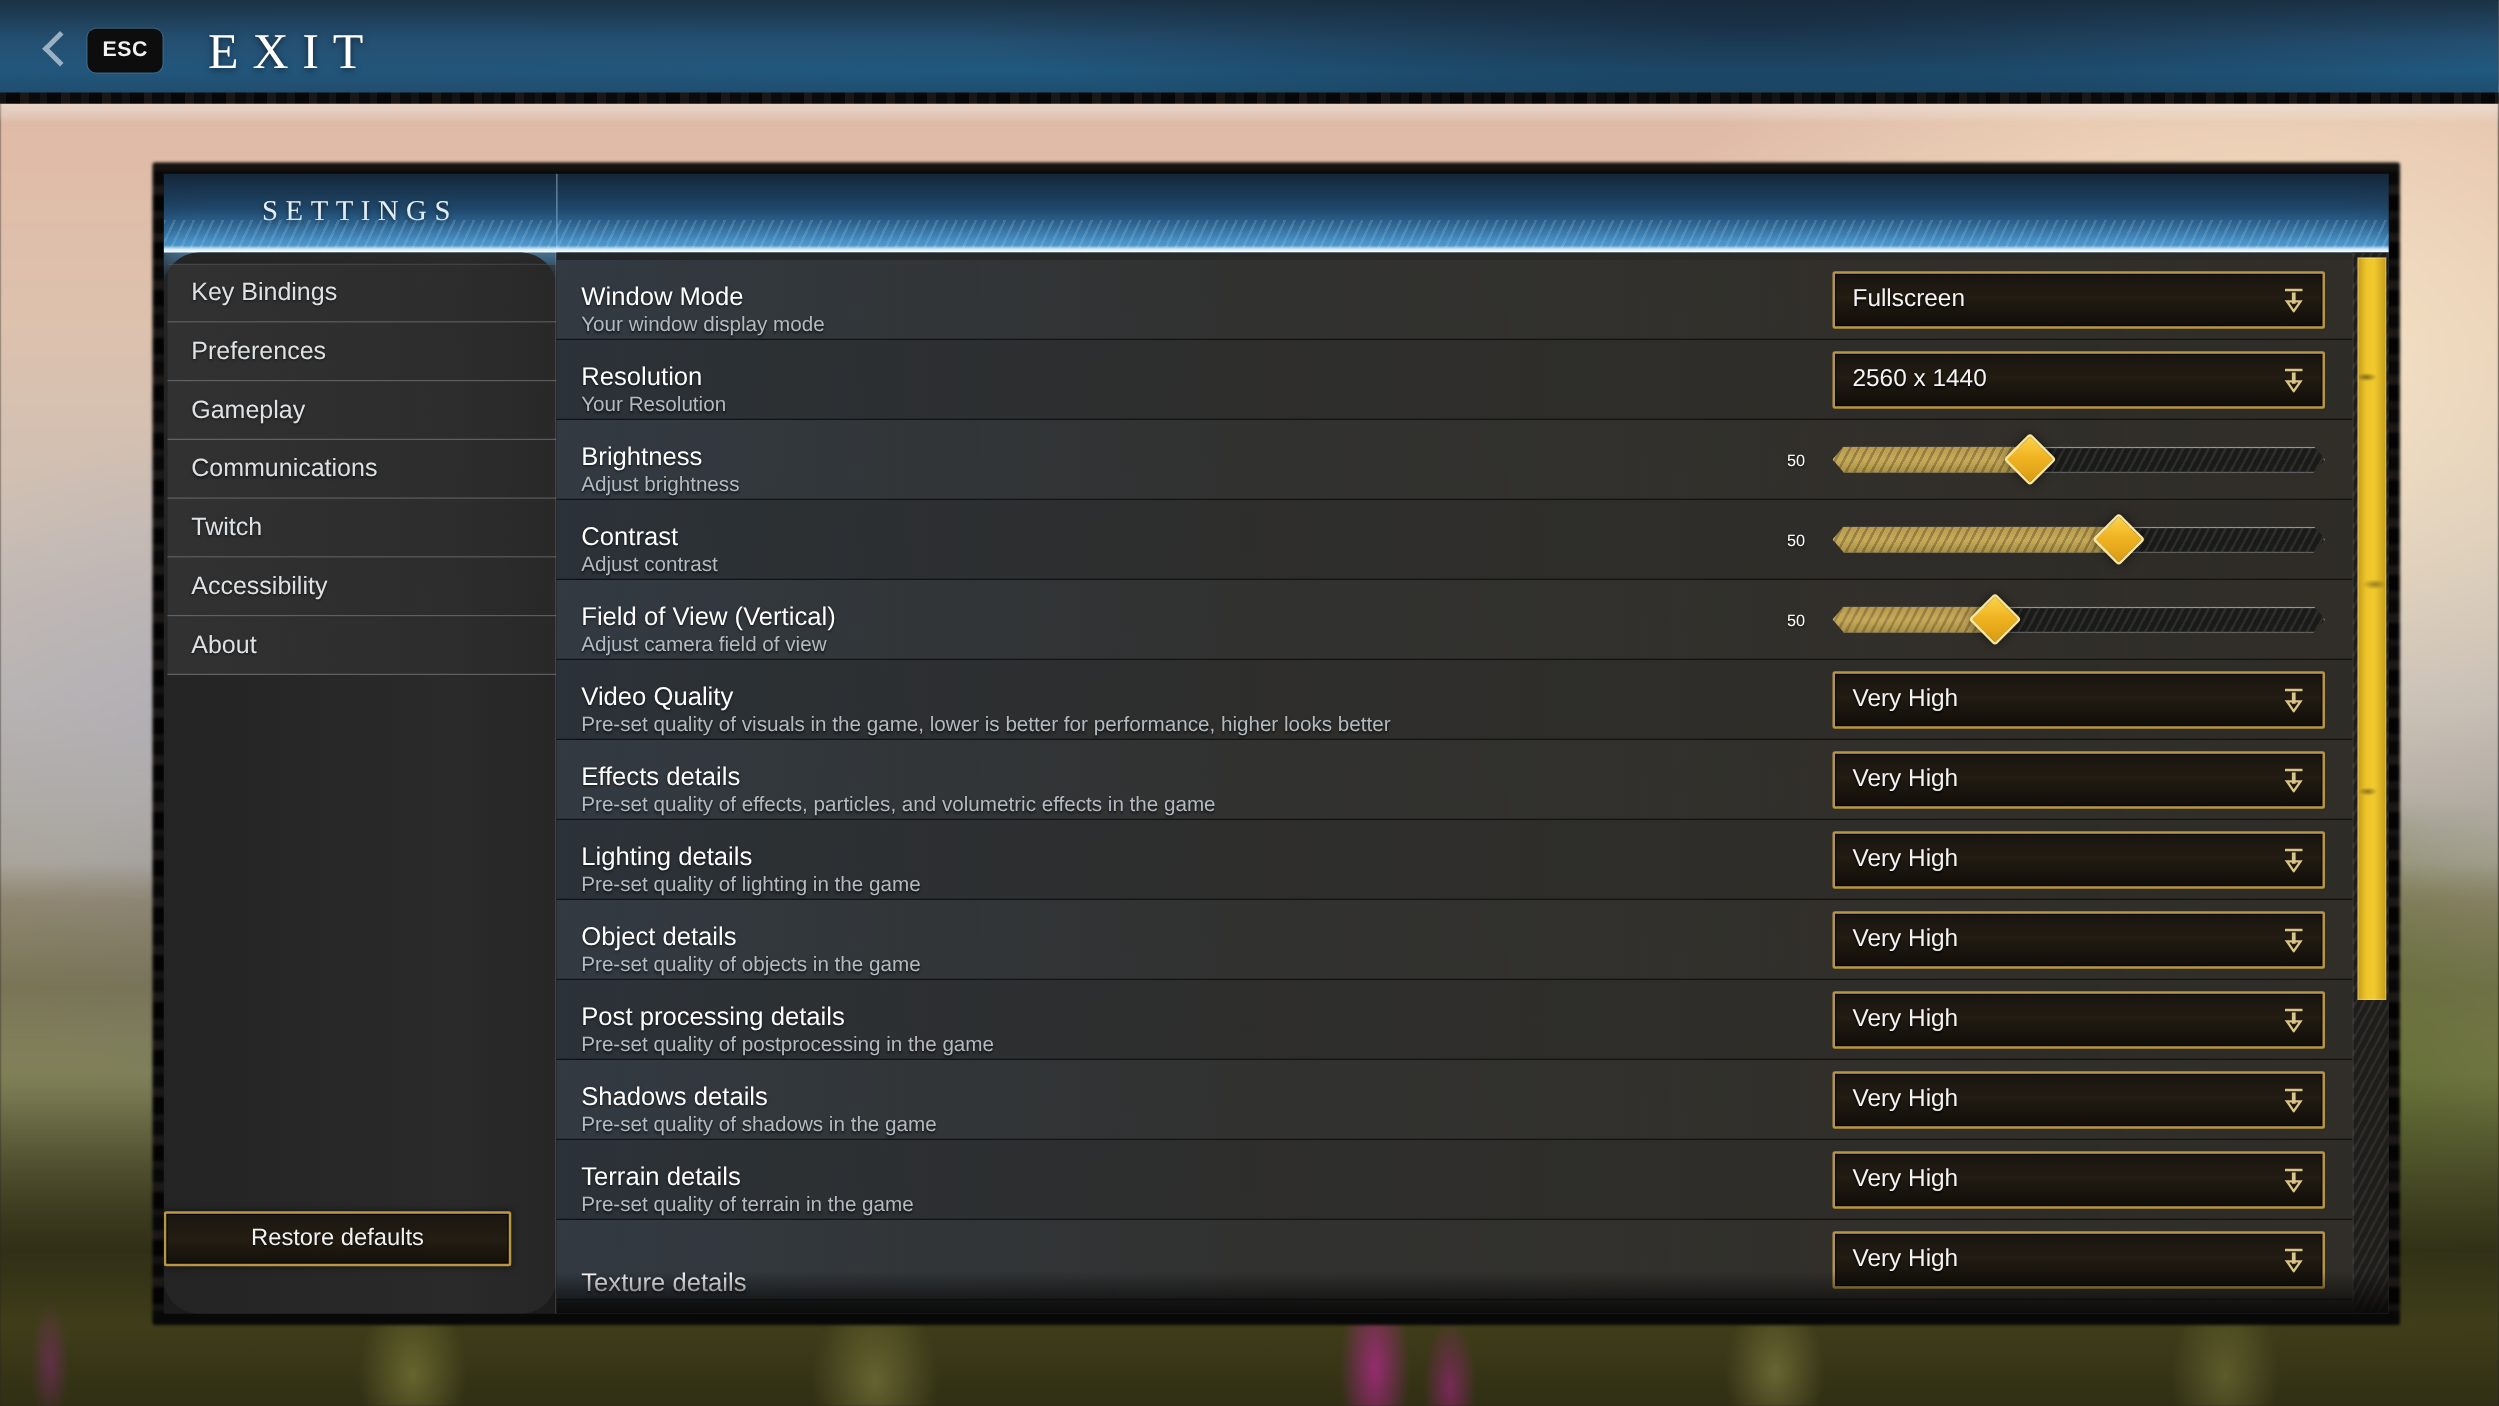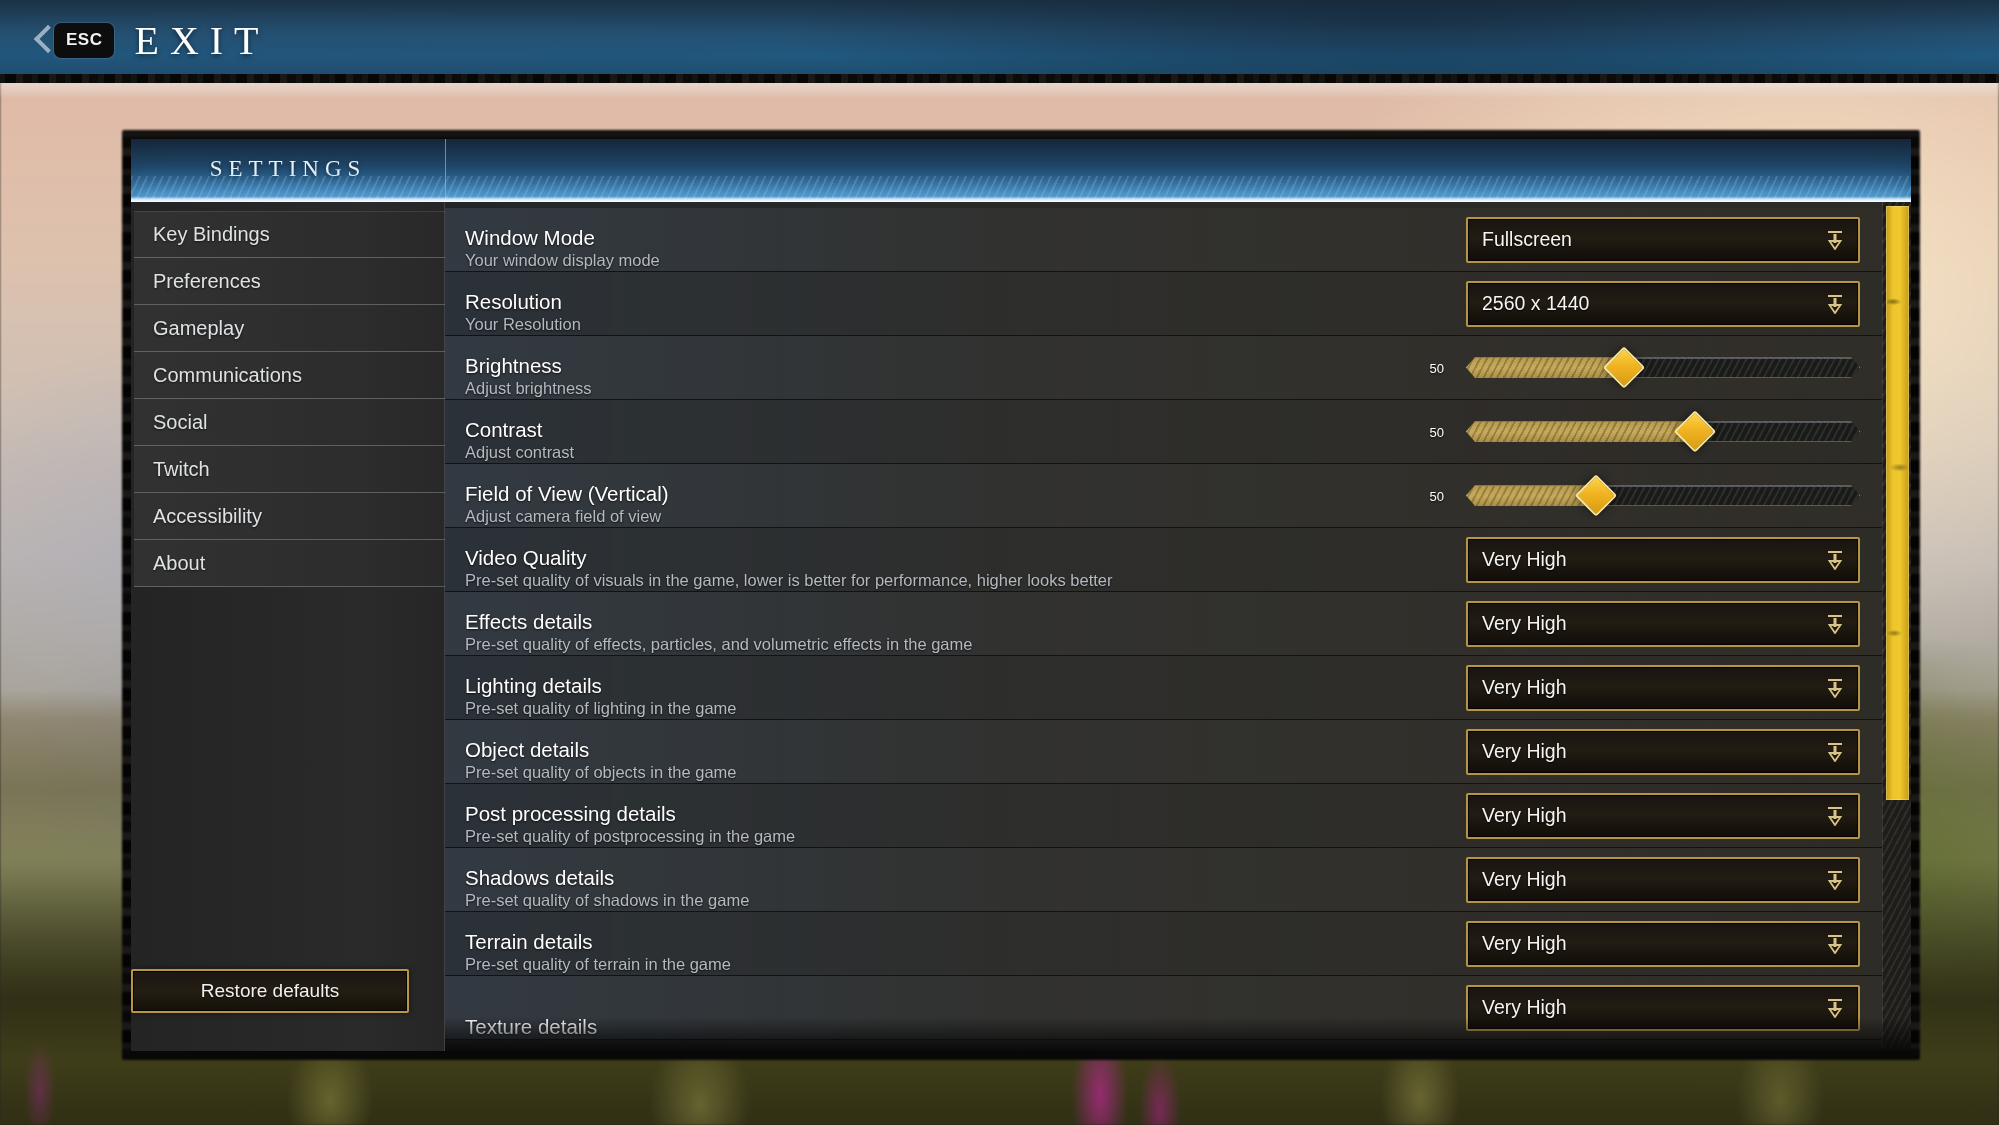--- a/index.html
+++ b/index.html
@@ -80,21 +80,21 @@
       linear-gradient(to bottom, #1b3245 0%, #245072 42%, #20587e 70%, #1d4a6a 100%);
     z-index: 5;
   }
   .topbar::after {
     content: ""; position: absolute; left: -10px; bottom: -3px; width: 2020px; height: 9px;
     background:
       repeating-linear-gradient(90deg, #0b0b0b 0 9px, #141312 9px 15px, #070707 15px 26px, #1a1715 26px 33px);
     filter: blur(.6px);
   }
   .topbar-inner {
-    display: flex; align-items: center; height: 80px; padding-left: 32px; 
+    display: flex; align-items: center; height: 80px; padding-left: 32px; gap: 16px;
   }
   .back-chevron {
     width: 22px; height: 34px; position: relative; opacity: .72;
   }
   .back-chevron::before {
     content: ""; position: absolute; left: 6px; top: 6px;
     width: 16px; height: 16px;
     border-left: 4px solid #c9d6e2; border-bottom: 4px solid #c9d6e2;
     transform: rotate(45deg);
   }
@@ -169,21 +169,21 @@
 
   
   .panel-main { position: absolute; left: 0; top: 63px; right: 0; bottom: 0; display: flex; }
 
   
   .sidebar {
     width: 314px; flex: 0 0 314px;
     background: linear-gradient(to right, #242424 0%, #2a2a2a 75%, #262626 100%);
     position: relative;
     padding-top: 9px;
-    display: flex; flex-direction: column;
+    display: flex; flex-direction: column; border-radius: 28px;
   }
   .sidebar::after {
     content: ""; position: absolute; right: 0; top: 0; bottom: 0; width: 1px;
     background: rgba(255,255,255,.13);
   }
   .nav-list { position: relative; }
   .nav-item {
     position: relative;
     height: 47px;
     display: flex; align-items: center;
@@ -381,23 +381,20 @@
               <div class="nav-item">
                 <span>Preferences</span>
               </div>
               <div class="nav-item">
                 <span>Gameplay</span>
               </div>
               <div class="nav-item">
                 <span>Communications</span>
               </div>
               <div class="nav-item">
-                <span>Social</span>
-              </div>
-              <div class="nav-item">
                 <span>Twitch</span>
               </div>
               <div class="nav-item">
                 <span>Accessibility</span>
               </div>
               <div class="nav-item">
                 <span>About</span>
               </div>
             </div>
           <div class="sidebar-spacer"></div>

